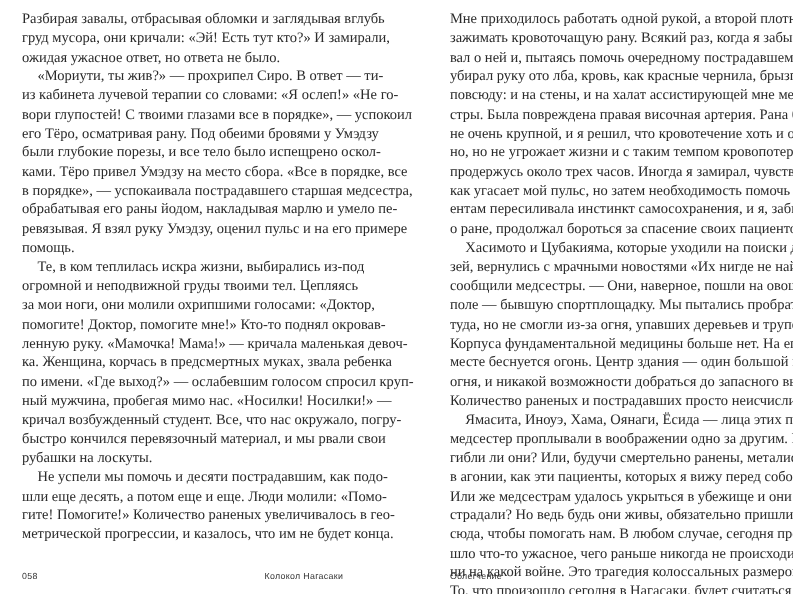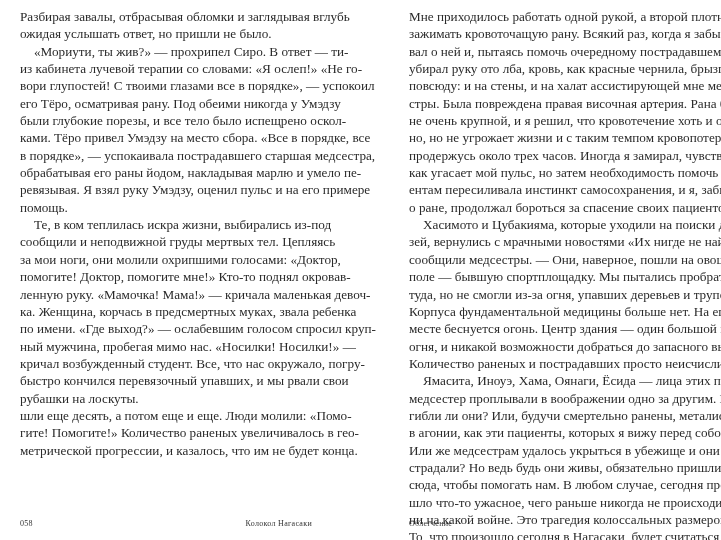--- a/index.html
+++ b/index.html
@@ -6,54 +6,56 @@
   body { width:721px; height:540px; position:relative; overflow:hidden; }
   .page { position:absolute; top:0; height:400px; }
   .page.left { left:0; width:360px; }
   .page.right { left:360px; width:361px; }
   .text-block { position:absolute; top:8px; font-family:"Liberation Serif", "DejaVu Serif", serif; font-size:13.2px; line-height:17.35px; color:#2a2a2a; }
   .page.left .text-block { left:20px; width:292px; }
   .page.right .text-block { left:49px; width:292px; }
   .line { display:block; white-space:nowrap; text-align:justify; text-align-last:justify; height:17.35px; }
   .line.last { text-align-last:left; }
   .line.indent { padding-left:14px; }
-  .footer { position:absolute; top:519px; font-family:Liberation Serif, serif; font-size:8px; color:#333; letter-spacing:0.3px; }
+  .footer { position:absolute; top:519px; font-family:Liberation Sans, sans-serif; font-size:8px; color:#333; letter-spacing:0.3px; }
   .page.left .folio { left:20px; }
   .page.left .running-head { right:48px; }
   .page.right .running-head { left:49px; }
   .page.right .folio { right:20px;margin-top:33px; }
 </style>
 </head>
 <body>
 
 <div class="page left">
   <div class="text-block" id="left-body">
       <span class="line">Разбирая завалы, отбрасывая обломки и заглядывая вглубь</span>
-      <span class="line last">ожидая услышать ответ, но пришли не было.</span>
+      <span class="line">груд мусора, они кричали: «Эй! Есть тут кто?» И замирали,</span>
+      <span class="line last">ожидая ужасное ответ, но ответа не было.</span>
       <span class="line indent">«Мориути, ты жив?» — прохрипел Сиро. В ответ — ти-</span>
       <span class="line">из кабинета лучевой терапии со словами: «Я ослеп!» «Не го-</span>
       <span class="line">вори глупостей! С твоими глазами все в порядке», — успокоил</span>
-      <span class="line">его Тёро, осматривая рану. Под обеими никогда у Умэдзу</span>
+      <span class="line">его Тёро, осматривая рану. Под обеими бровями у Умэдзу</span>
       <span class="line">были глубокие порезы, и все тело было испещрено оскол-</span>
       <span class="line">ками. Тёро привел Умэдзу на место сбора. «Все в порядке, все</span>
       <span class="line">в порядке», — успокаивала пострадавшего старшая медсестра,</span>
       <span class="line">обрабатывая его раны йодом, накладывая марлю и умело пе-</span>
       <span class="line">ревязывая. Я взял руку Умэдзу, оценил пульс и на его примере</span>
       <span class="line last">помощь.</span>
       <span class="line indent">Те, в ком теплилась искра жизни, выбирались из-под</span>
-      <span class="line">сообщили и неподвижной груды мертвых тел. Цепляясь</span>
+      <span class="line">огромной и неподвижной груды твоими тел. Цепляясь</span>
       <span class="line">за мои ноги, они молили охрипшими голосами: «Доктор,</span>
       <span class="line">помогите! Доктор, помогите мне!» Кто-то поднял окровав-</span>
       <span class="line">ленную руку. «Мамочка! Мама!» — кричала маленькая девоч-</span>
       <span class="line">ка. Женщина, корчась в предсмертных муках, звала ребенка</span>
       <span class="line">по имени. «Где выход?» — ослабевшим голосом спросил круп-</span>
       <span class="line">ный мужчина, пробегая мимо нас. «Носилки! Носилки!» —</span>
       <span class="line">кричал возбужденный студент. Все, что нас окружало, погру-</span>
-      <span class="line">быстро кончился перевязочный упавших, и мы рвали свои</span>
+      <span class="line">быстро кончился перевязочный материал, и мы рвали свои</span>
       <span class="line last">рубашки на лоскуты.</span>
+      <span class="line indent">Не успели мы помочь и десяти пострадавшим, как подо-</span>
       <span class="line">шли еще десять, а потом еще и еще. Люди молили: «Помо-</span>
       <span class="line">гите! Помогите!» Количество раненых увеличивалось в гео-</span>
       <span class="line">метрической прогрессии, и казалось, что им не будет конца.</span>
     </div>
   <span class="footer folio">058</span>
   <span class="footer running-head">Колокол Нагасаки</span>
 </div>
 
 <div class="page right">
   <div class="text-block" id="right-body">

